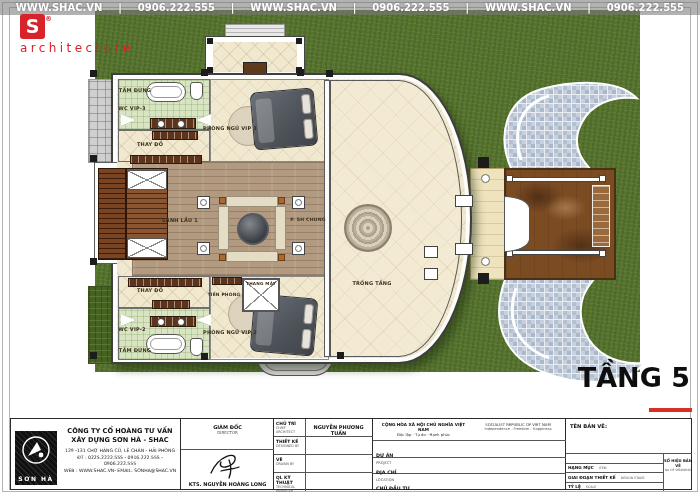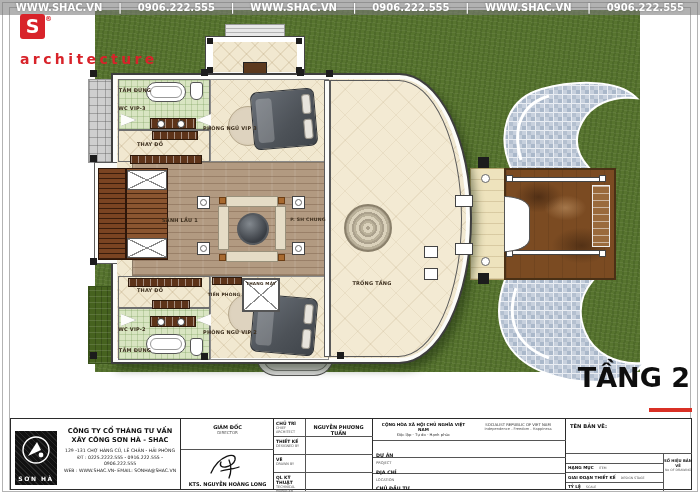--- a/index.html
+++ b/index.html
@@ -72,21 +72,21 @@
 
 .wm{left:0;top:204;width:700px;height:15px;background:rgba(122,122,122,.58);
  color:#fff;font-size:10px;font-weight:bold;display:flex;align-items:center;
  justify-content:space-evenly;white-space:nowrap;z-index:30;text-shadow:0 0 2px rgba(60,60,60,.5)}
 
 .logo-row{display:flex;align-items:flex-start}
 .logo-s{width:25px;height:25px;background:#d8232a;border-radius:3px;color:#fff;
  font-weight:bold;font-size:19px;line-height:25px;text-align:center}
 .logo-word{color:#d8232a;font-weight:800;font-size:24px;line-height:25px;letter-spacing:-1px}
 .logo-reg{color:#d8232a;font-size:7px;font-weight:bold;line-height:10px}
-.logo-tag{color:#d8232a;font-size:14px;font-weight:700;letter-spacing:3.4px;margin-top:12px}
+.logo-tag{color:#d8232a;font-size:12px;font-weight:400;letter-spacing:3.4px;margin-top:2px}
 
 .floorname{right:10px;top:362px;width:160px;text-align:right;font-size:27px;font-weight:900;color:#0e0e0e;z-index:31}
 .redbar{left:649px;top:408px;width:43px;height:4px;background:#d93025;z-index:31}
 
 .tb{left:10px;top:418px;width:682px;height:72px;border:1.5px solid #2b2b2b;background:#fff;z-index:25}
 .tb .cell{position:absolute;border-right:1px solid #2b2b2b;height:100%;top:0}
 .t-vi{font-weight:bold;color:#111}
 .t-en{color:#555}
 .rline{border-bottom:1px solid #555}
 </style>
@@ -263,37 +263,37 @@
   <span>|</span>
   <span>WWW.SHAC.VN</span>
   <span>|</span>
   <span>0906.222.555</span>
   <span>|</span>
   <span>WWW.SHAC.VN</span>
   <span>|</span>
   <span>0906.222.555</span>
 </div>
 
-<div class="ab floorname">TẦNG 2</div>
+<div class="ab floorname">TẦNG 5</div>
 <div class="ab redbar"></div>
 
 <div class="ab tb">
 
   <div class="cell" style="left:0;width:170px">
     <div class="ab" style="left:4px;top:12px;width:42px;height:54px;background:#111;background-image:repeating-linear-gradient(45deg,rgba(255,255,255,.10) 0 1px,transparent 1px 4px)">
       <svg width="42" height="40" viewBox="0 0 42 40">
         <circle cx="21" cy="19" r="13" fill="none" stroke="#fff" stroke-width="1.4"></circle>
         <path d="M13,25 L22,11 L26,19 Z" fill="#fff"></path>
         <circle cx="26" cy="24" r="2.4" fill="#fff"></circle>
       </svg>
       <div style="color:#fff;font-size:6px;font-weight:bold;text-align:center;letter-spacing:1.5px">SƠN HÀ</div>
     </div>
     <div class="ab" style="left:50px;top:8px;width:118px;text-align:center">
-      <div class="t-vi" style="font-size:6.6px;line-height:8.5px">CÔNG TY CỔ THÁNG TƯ VẤN</div>
-      <div class="t-vi" style="font-size:6.6px;line-height:8.5px">XÂY CÔNG SƠN HÀ - SHAC</div>
+      <div class="t-vi" style="font-size:6.6px;line-height:8.5px">CÔNG TY CỔ HOÀNG TƯ VẤN</div>
+      <div class="t-vi" style="font-size:6.6px;line-height:8.5px">XÂY DỰNG SƠN HÀ - SHAC</div>
       <div style="font-size:4.6px;line-height:6.5px;margin-top:4px;color:#222">129 -131 CHỢ HÀNG CŨ, LÊ CHÂN - HẢI PHÒNG</div>
       <div style="font-size:4.6px;line-height:6.5px;color:#222">ĐT : 0225.2222.555 - 0916.222.555 - 0906.222.555</div>
       <div style="font-size:4.6px;line-height:6.5px;color:#222">WEB : WWW.SHAC.VN- EMAIL: SONHA@SHAC.VN</div>
     </div>
   </div>
 
   <div class="cell" style="left:170px;width:93px">
     <div class="ab" style="left:0;top:5px;width:93px;text-align:center">
       <div class="t-vi" style="font-size:5px">GIÁM ĐỐC</div>
       <div class="t-en" style="font-size:4px">DIRECTOR</div>

